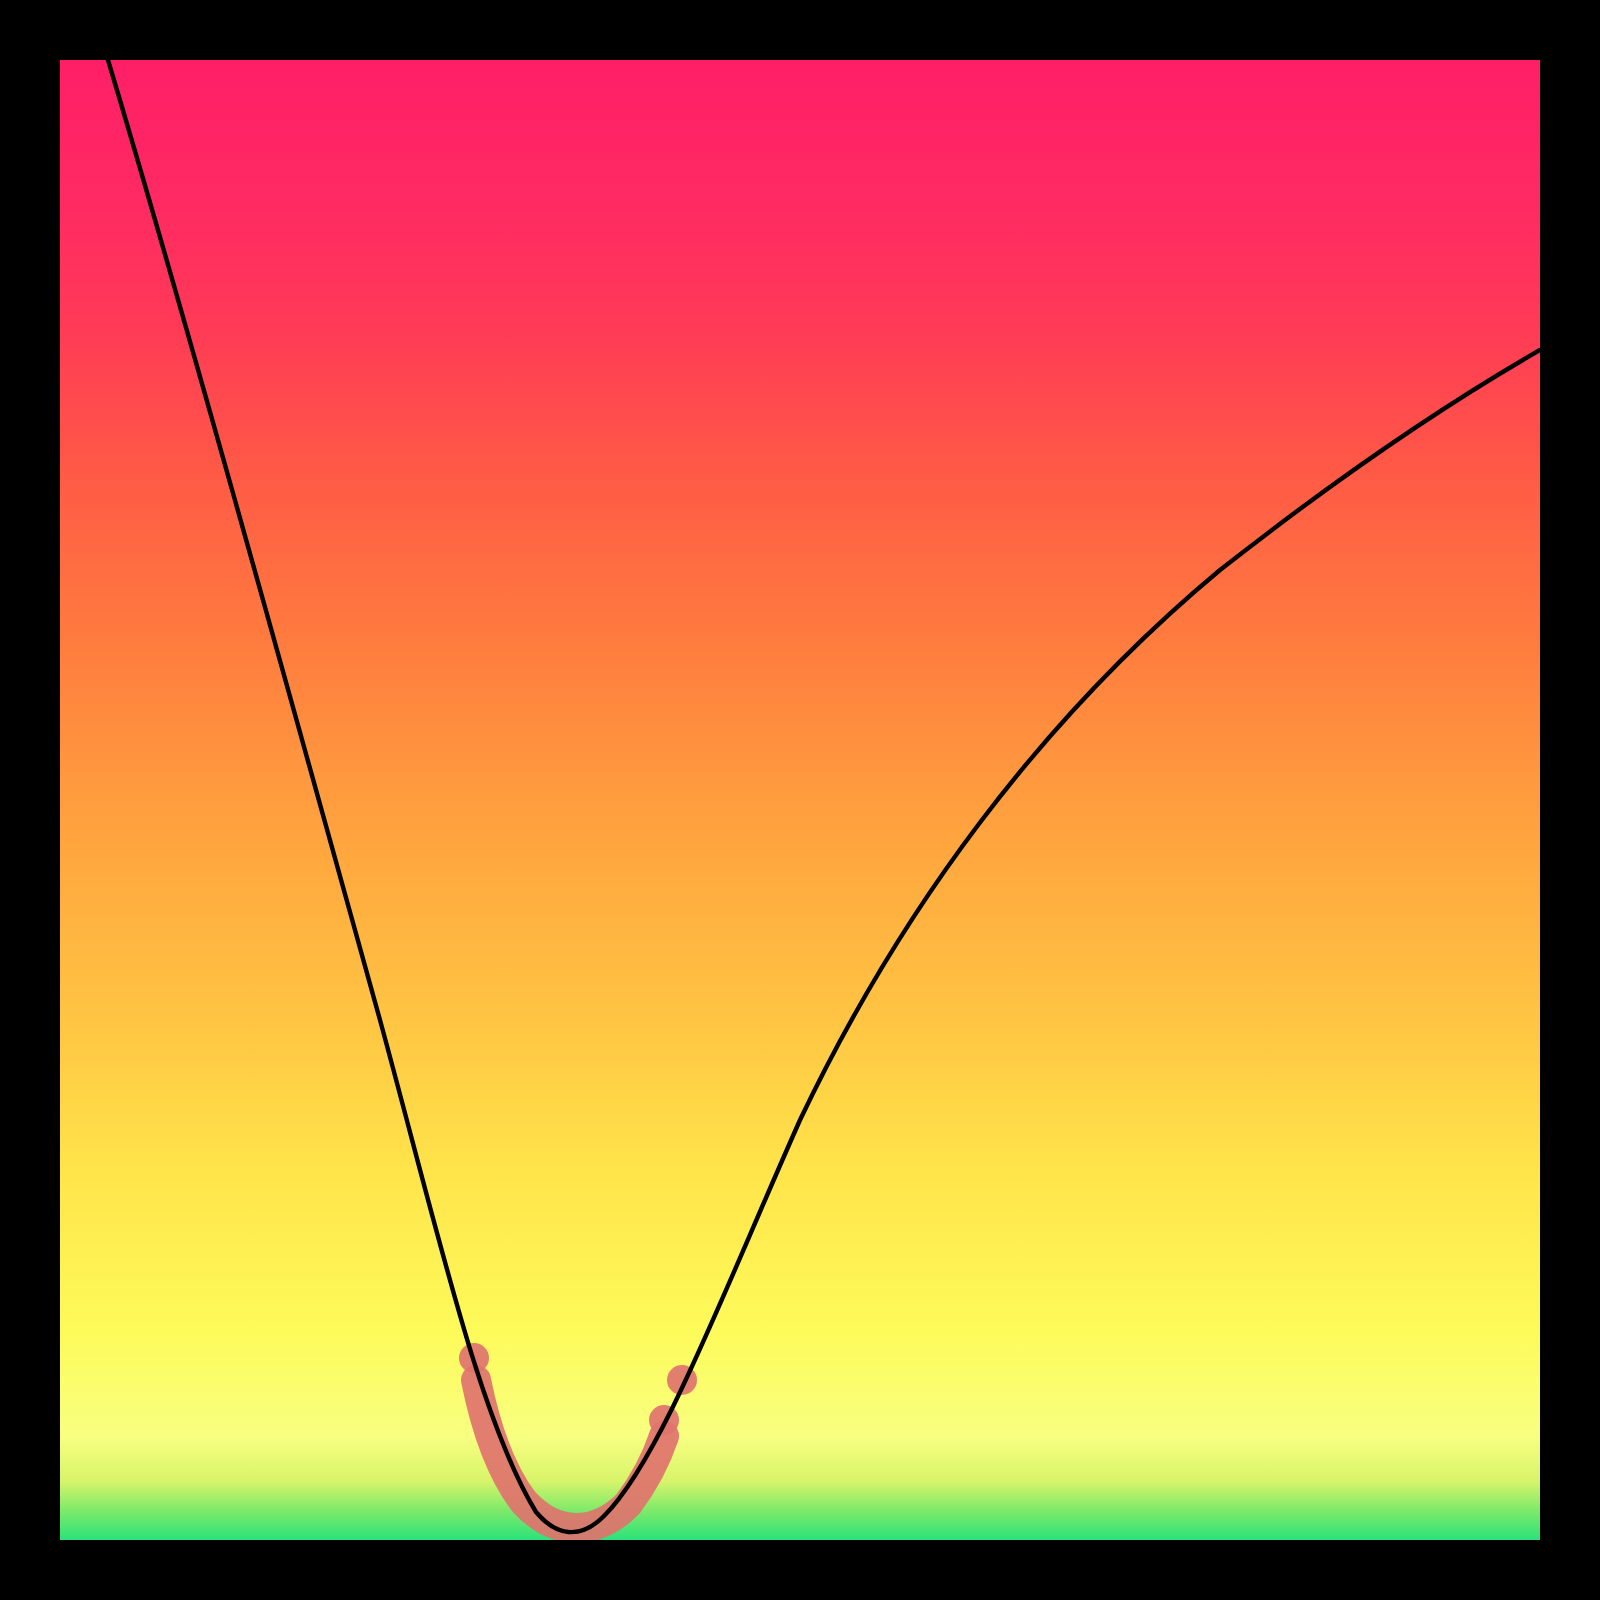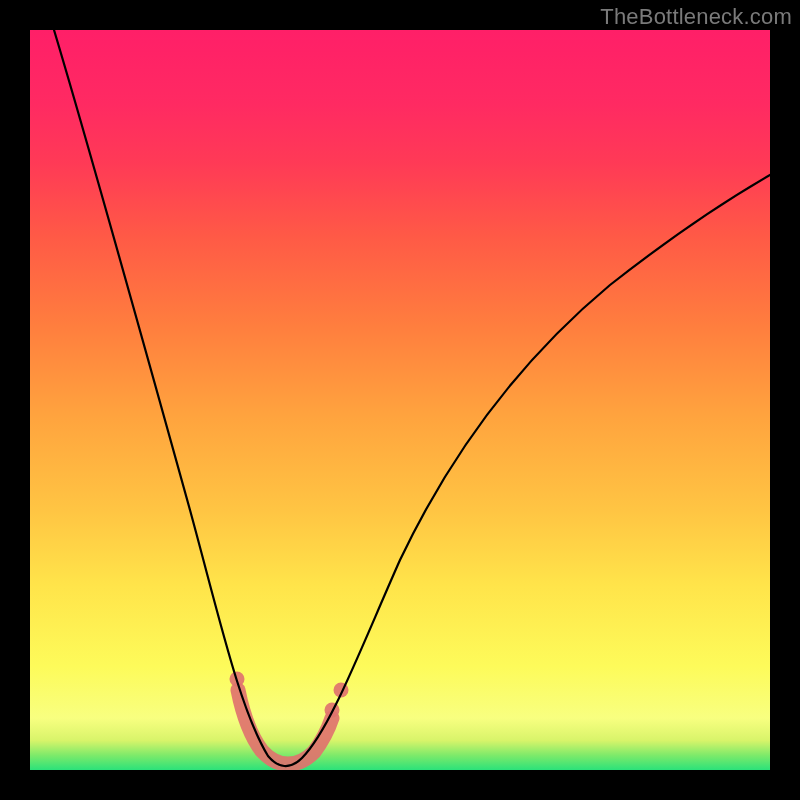--- a/index.html
+++ b/index.html
@@ -100,14 +100,13 @@
       <path class="curve" d="M 24 0
                C 60 120, 110 300, 160 480
                C 190 590, 210 680, 238 726
                C 248 738, 260 740, 272 728
                C 300 700, 330 620, 370 530
                C 420 425, 490 330, 580 255
                C 650 200, 700 168, 740 145"></path>
     </svg>
   </div>
 
-  <div class="watermark">TheBottleneck.com</div>
 </div>
 
 </body></html>

